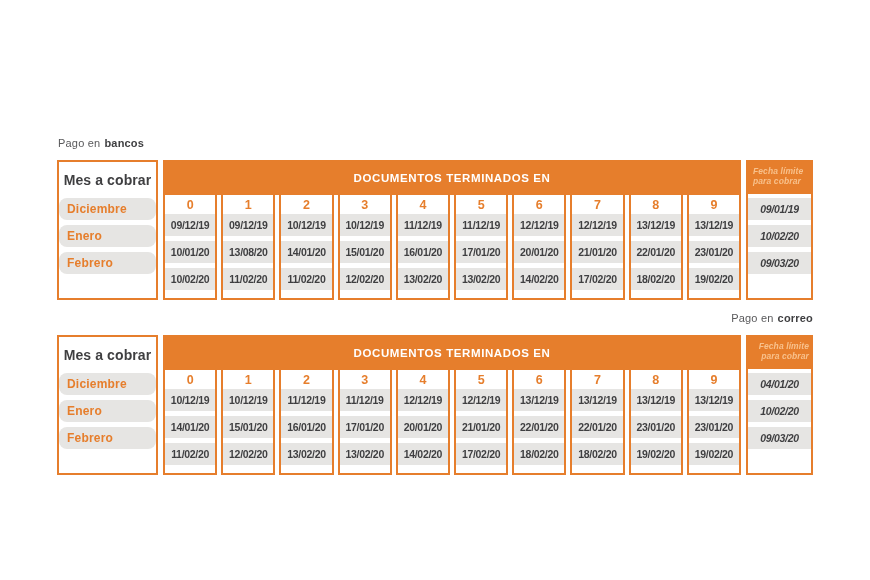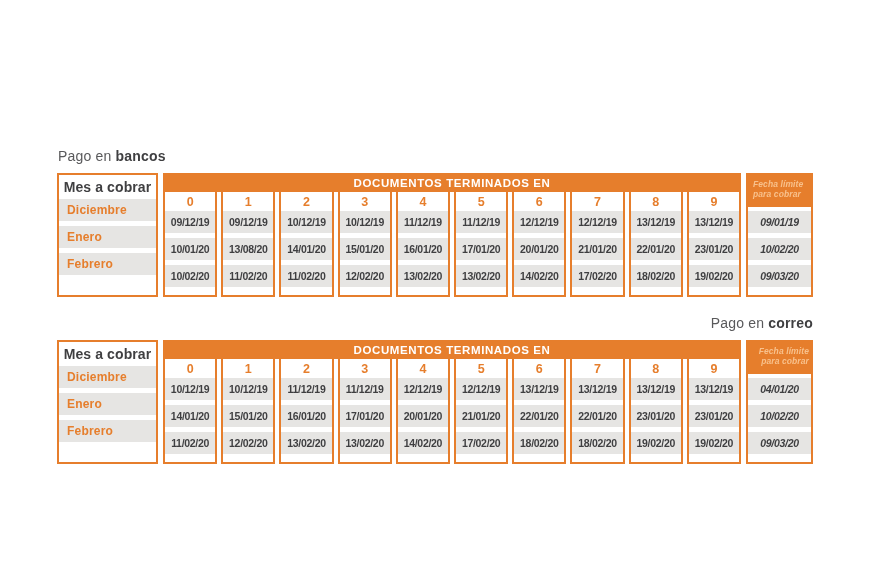--- a/index.html
+++ b/index.html
@@ -8,55 +8,55 @@
     background: #ffffff;
     font-family: "Liberation Sans", sans-serif;
     overflow: hidden;
     position: relative;
   }
   .wrap { position: absolute; left: 57px; top: 130px; width: 756px; }
 
   .cal-section + .cal-section { margin-top: 8px; text-align: right; }
 
   .cal-title {
-    font-size: 14px;
+    font-size: 11px;
     color: #59595B;
     height: 20px;
     line-height: 20px;
-    margin: 16px 0 7px 1px;
+    margin: 3px 0 7px 1px;
     letter-spacing: 0.2px;
   }
   .cal-title b { color: #3F3F41; font-weight: bold; margin-left: 4px; }
 
   .cal-table { display: flex; gap: 5px; align-items: stretch; }
 
   .box { border: 2px solid #E67E2C; background: #fff; }
 
   .left-box { width: 101px; flex: 0 0 auto; }
   .left-head {
-    height: 24px;
+    height: 36px;
     display: flex; align-items: center; justify-content: center;
     font-weight: bold; font-size: 14px; color: #3F3F41;
     letter-spacing: 0.1px;
   }
 
   .stripe {
     height: 22px;
     margin-bottom: 5px;
     background: #E6E5E3;
     display: flex; align-items: center;
   }
   .month-stripe {
     color: #E67E2C; font-weight: bold; font-size: 12px;
-    padding-left: 8px; letter-spacing: 0.2px;
+    padding-left: 8px; letter-spacing: 0.2px; border-radius: 8px;
   }
 
   .mid { flex: 1 1 auto; display: flex; flex-direction: column; }
   .bar {
-    height: 19px;
+    height: 35px;
     background: #E67E2C;
     color: #ffffff; font-weight: bold; font-size: 11.5px;
     letter-spacing: 0.6px;
     display: flex; align-items: center; justify-content: center;
   }
   .cols { display: flex; gap: 4px; flex: 1 1 auto; }
   .col {
     flex: 1 1 0;
     border: 2px solid #E67E2C; border-top: none;
     background: #fff;

